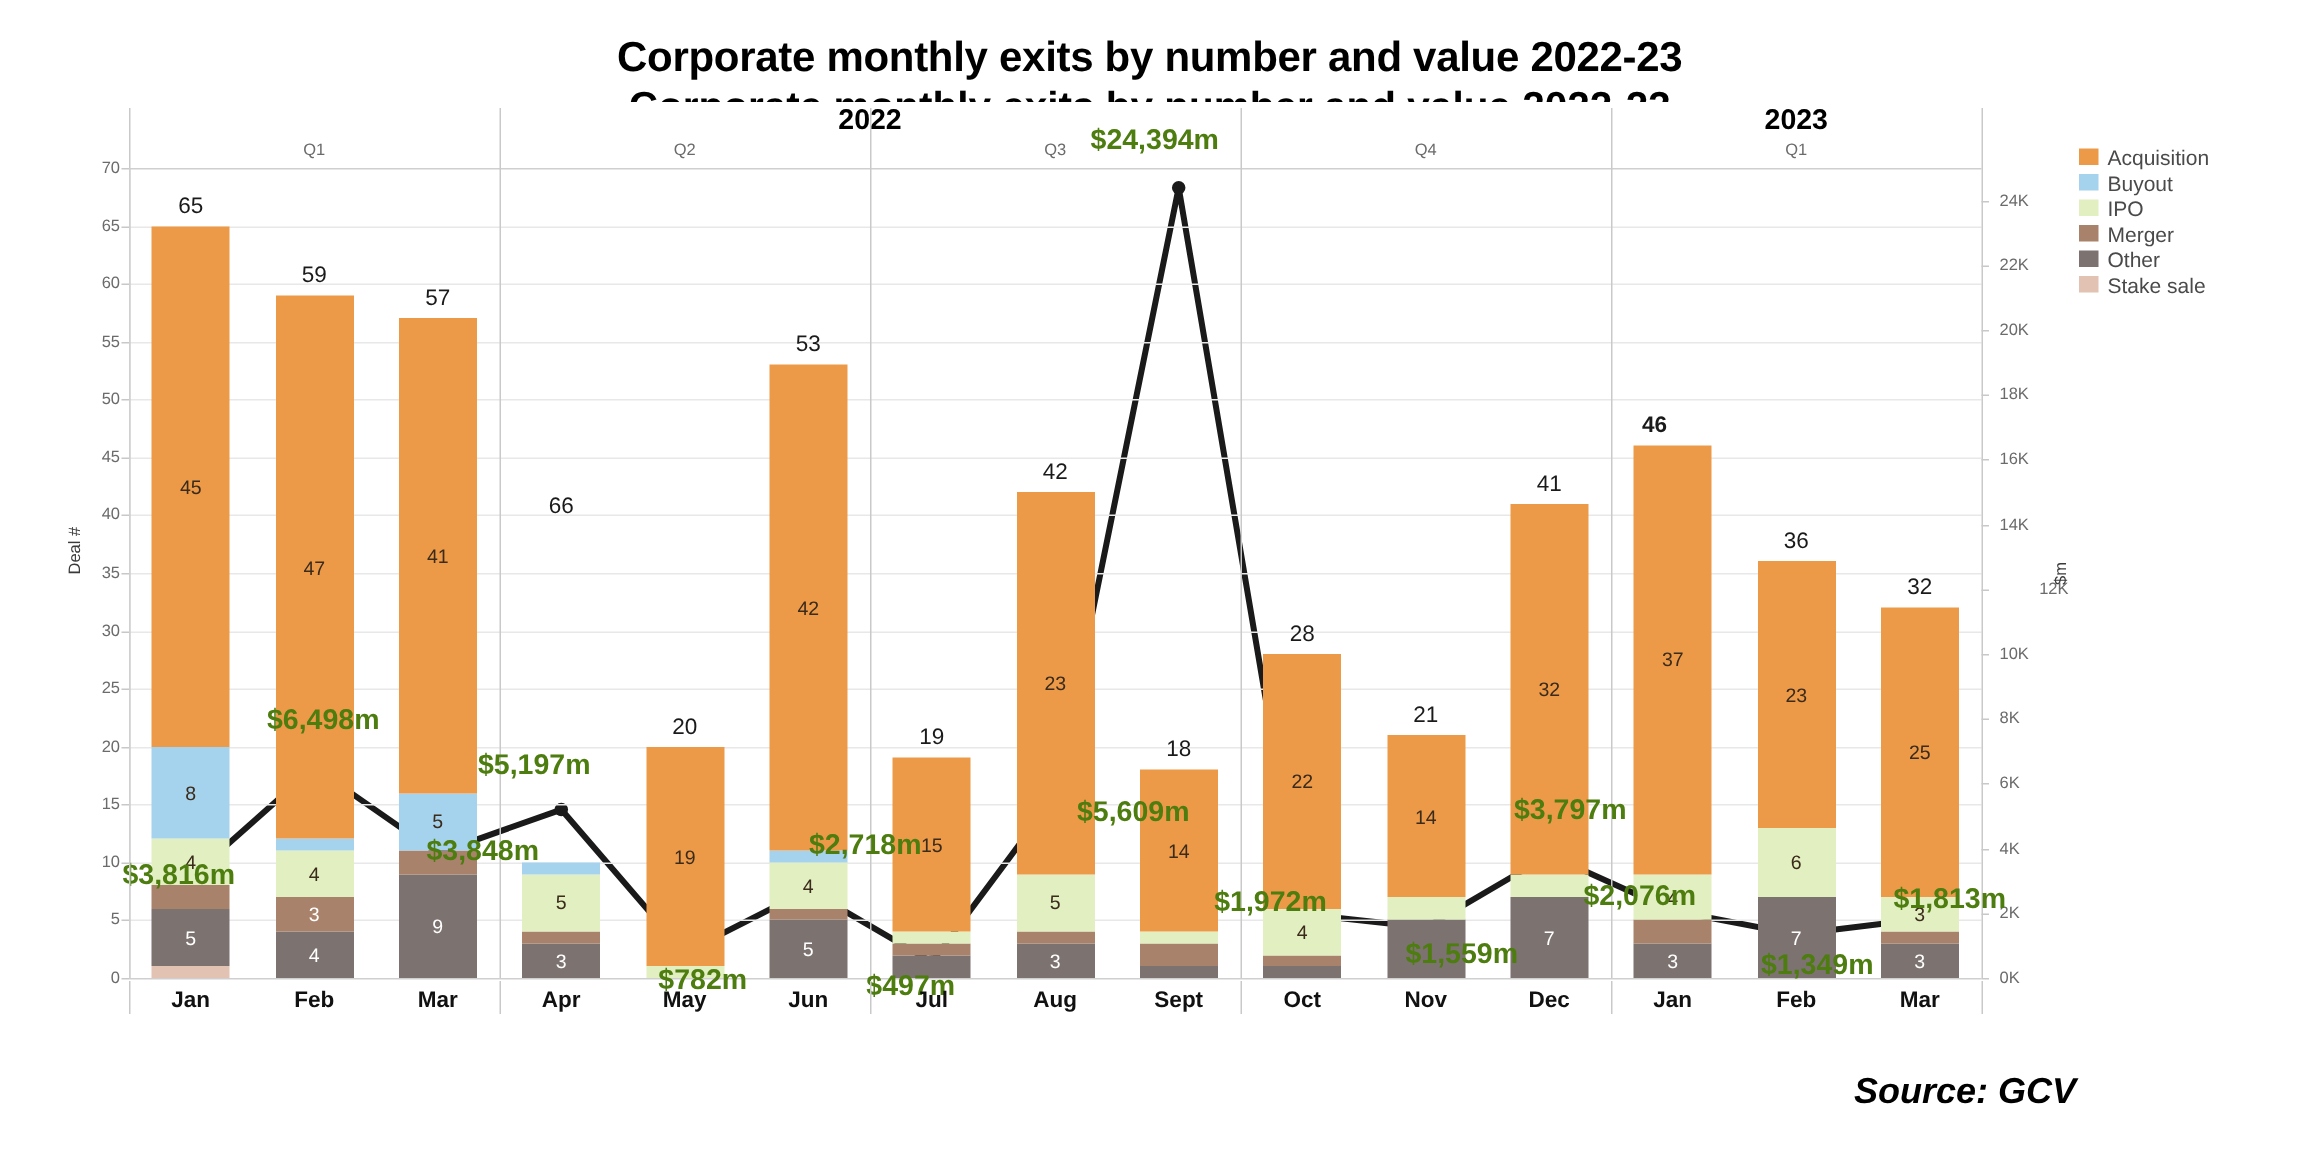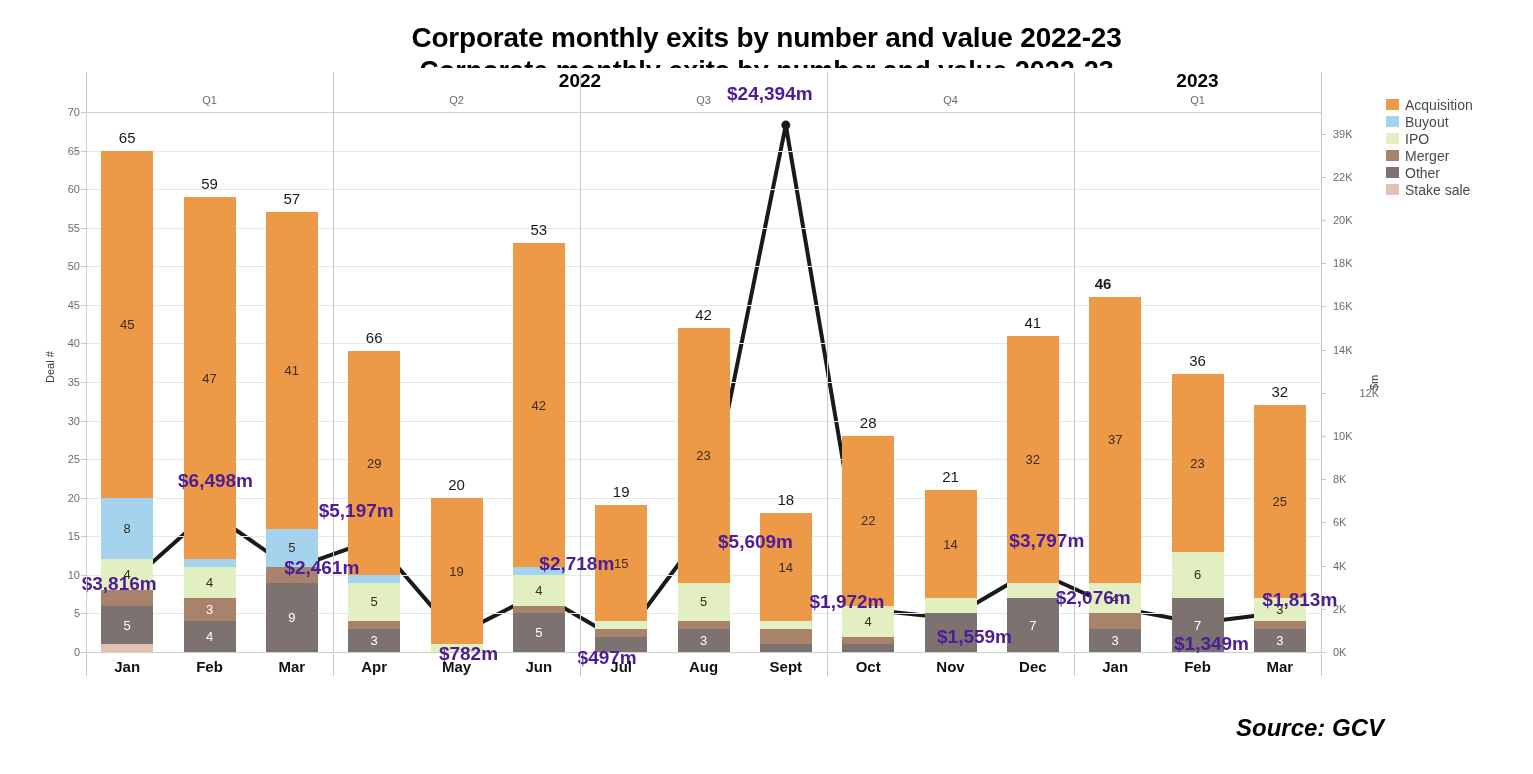--- a/index.html
+++ b/index.html
@@ -92,21 +92,21 @@
   
   .mlabel{
     position:absolute;top:658px;
     font-size:15px;font-weight:bold;color:#111;
     text-align:center;transform:translateX(-50%);
   }
   .msep{position:absolute;top:654px;width:1px;height:22px;background:#c9c9c9;}
   
   #lineLayer{position:absolute;left:0;top:0;width:1235px;height:540px;pointer-events:none;}
   .vlabel{
-    position:absolute;font-size:19px;font-weight:bold;color:#4c1d95;
+    position:absolute;font-size:19px;font-weight:bold;color:#4d7c0f;
     white-space:nowrap;transform:translateX(-50%);
   }
   
   .legend{position:absolute;left:1386px;top:96px;}
   .lgrow{display:flex;align-items:center;height:17px;}
   .lgsw{width:13px;height:11px;margin-right:6px;flex:none;}
   .lgtx{font-size:14px;color:#4a4a4a;line-height:1;}
   
   .source{
     position:absolute;left:1236px;top:714px;
@@ -215,21 +215,21 @@
     <div class="ylabel-r" style="top: 237.6px;">14K</div>
     <div class="ytick-r" style="top: 194.4px;"></div>
     <div class="ylabel-r" style="top: 194.4px;">16K</div>
     <div class="ytick-r" style="top: 151.2px;"></div>
     <div class="ylabel-r" style="top: 151.2px;">18K</div>
     <div class="ytick-r" style="top: 108px;"></div>
     <div class="ylabel-r" style="top: 108px;">20K</div>
     <div class="ytick-r" style="top: 64.8px;"></div>
     <div class="ylabel-r" style="top: 64.8px;">22K</div>
     <div class="ytick-r" style="top: 21.6px;"></div>
-    <div class="ylabel-r" style="top: 21.6px;">39K</div>
+    <div class="ylabel-r" style="top: 21.6px;">24K</div>
     <div class="qsep" style="left: 0px; top: -40px; height: 580px;"></div>
     <div class="qsep" style="left: 247px; top: -40px; height: 580px;"></div>
     <div class="qsep" style="left: 494px; top: -40px; height: 580px;"></div>
     <div class="qsep" style="left: 741px; top: -40px; height: 580px;"></div>
     <div class="qsep" style="left: 988px; top: -40px; height: 580px;"></div>
     <div class="qsep" style="left: 1235px; top: -40px; height: 580px;"></div>
     <div class="bar" style="left: 15.1667px; width: 52px; height: 501.429px;">
       <div class="seg" style="background: rgb(226, 194, 178); bottom: 0px; height: 7.71429px;"></div>
       <div class="seg dark" style="background: rgb(124, 115, 112); bottom: 7.71429px; height: 38.5714px;">5</div>
       <div class="seg dark" style="background: rgb(169, 130, 107); bottom: 46.2857px; height: 15.4286px;"></div>
@@ -251,21 +251,20 @@
       <div class="seg dark" style="background: rgb(169, 130, 107); bottom: 69.4286px; height: 15.4286px;"></div>
       <div class="seg" style="background: rgb(165, 210, 236); bottom: 84.8571px; height: 38.5714px;">5</div>
       <div class="seg" style="background: rgb(237, 154, 72); bottom: 123.429px; height: 316.286px;">41</div>
     </div>
     <div class="total" style="left: 205.833px; top: 78.2857px; width: 70px; margin-left: -35px; transform: none;">57</div>
     <div class="bar" style="left: 262.167px; width: 52px; height: 300.857px;">
       <div class="seg dark" style="background: rgb(124, 115, 112); bottom: 0px; height: 23.1429px;">3</div>
       <div class="seg dark" style="background: rgb(169, 130, 107); bottom: 23.1429px; height: 7.71429px;"></div>
       <div class="seg" style="background: rgb(226, 239, 192); bottom: 30.8571px; height: 38.5714px;">5</div>
       <div class="seg" style="background: rgb(165, 210, 236); bottom: 69.4286px; height: 7.71429px;"></div>
-      <div class="seg" style="background: rgb(237, 154, 72); bottom: 77.1429px; height: 223.714px;">29</div>
     </div>
     <div class="total" style="left: 288.167px; top: 217.143px; width: 70px; margin-left: -35px; transform: none;">66</div>
     <div class="bar" style="left: 344.5px; width: 52px; height: 154.286px;">
       <div class="seg" style="background: rgb(226, 239, 192); bottom: 0px; height: 7.71429px;"></div>
       <div class="seg" style="background: rgb(237, 154, 72); bottom: 7.71429px; height: 146.571px;">19</div>
     </div>
     <div class="total" style="left: 370.5px; top: 363.714px; width: 70px; margin-left: -35px; transform: none;">20</div>
     <div class="bar" style="left: 426.833px; width: 52px; height: 408.857px;">
       <div class="seg dark" style="background: rgb(124, 115, 112); bottom: 0px; height: 38.5714px;">5</div>
       <div class="seg dark" style="background: rgb(169, 130, 107); bottom: 38.5714px; height: 7.71429px;"></div>
@@ -329,21 +328,21 @@
     <div class="total" style="left: 1111.5px; top: 240.286px; width: 70px; margin-left: -35px; transform: none;">36</div>
     <div class="bar" style="left: 1167.83px; width: 52px; height: 246.857px;">
       <div class="seg dark" style="background: rgb(124, 115, 112); bottom: 0px; height: 23.1429px;">3</div>
       <div class="seg dark" style="background: rgb(169, 130, 107); bottom: 23.1429px; height: 7.71429px;"></div>
       <div class="seg" style="background: rgb(226, 239, 192); bottom: 30.8571px; height: 23.1429px;">3</div>
       <div class="seg" style="background: rgb(237, 154, 72); bottom: 54px; height: 192.857px;">25</div>
     </div>
     <div class="total" style="left: 1193.83px; top: 271.143px; width: 70px; margin-left: -35px; transform: none;">32</div>
     <div class="vlabel" style="left: 33.1667px; top: 460.651px;">$3,816m</div>
     <div class="vlabel" style="left: 129.5px; top: 357.643px;">$6,498m</div>
-    <div class="vlabel" style="left: 235.833px; top: 444.883px;">$2,461m</div>
+    <div class="vlabel" style="left: 235.833px; top: 444.883px;">$3,848m</div>
     <div class="vlabel" style="left: 270.167px; top: 387.745px;">$5,197m</div>
     <div class="vlabel" style="left: 382.5px; top: 531.109px;">$782m</div>
     <div class="vlabel" style="left: 490.833px; top: 441.291px;">$2,718m</div>
     <div class="vlabel" style="left: 521.167px; top: 535.265px;">$497m</div>
     <div class="vlabel" style="left: 669.5px; top: 418.846px;">$5,609m</div>
     <div class="vlabel" style="left: 683.833px; top: -28.9104px;">$24,394m</div>
     <div class="vlabel" style="left: 761px; top: 479.405px;">$1,972m</div>
     <div class="vlabel" style="left: 888.5px; top: 514.326px;">$1,559m</div>
     <div class="vlabel" style="left: 960.833px; top: 417.985px;">$3,797m</div>
     <div class="vlabel" style="left: 1007.17px; top: 475.158px;">$2,076m</div>

